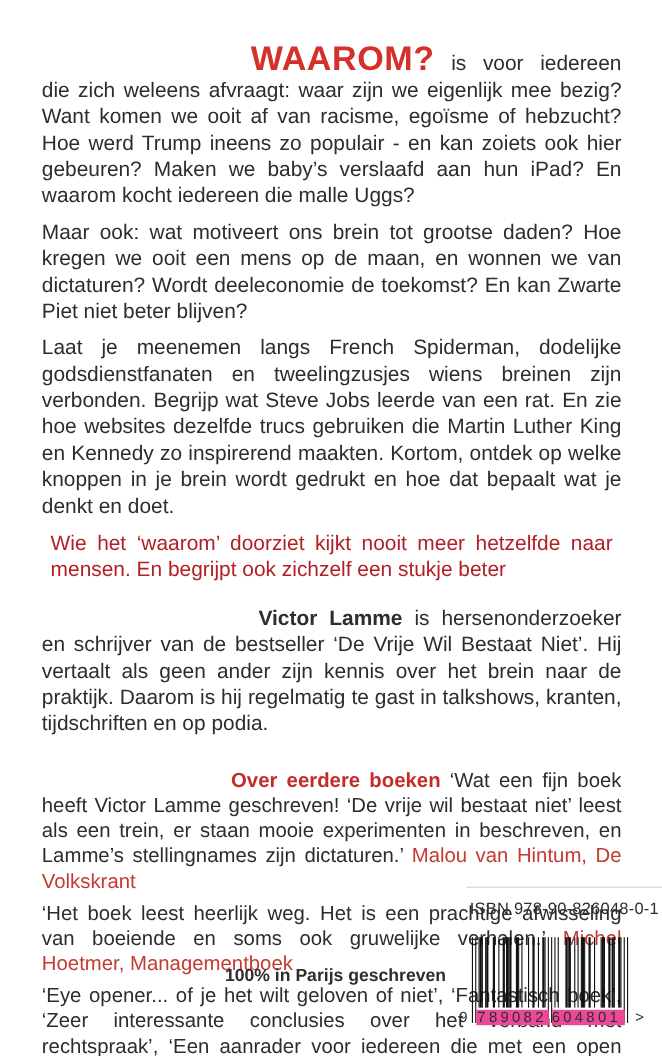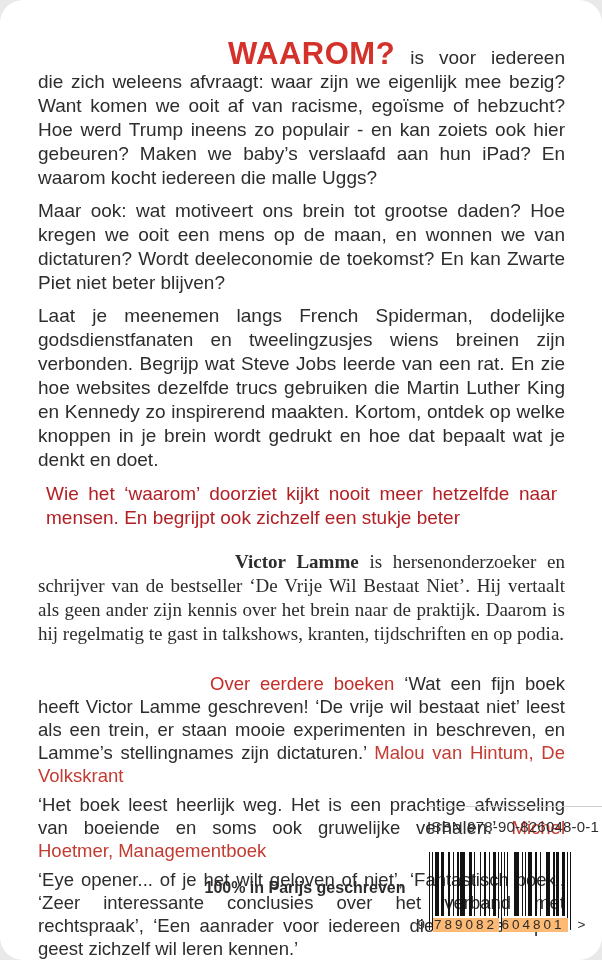--- a/index.html
+++ b/index.html
@@ -1,57 +1,56 @@
 <!DOCTYPE html>
 <html style="--ink: #2e2c2d; --red-bright: #d5312b; --red-dark: #b22025; --red-head: #c42d27; --red-src: #c33b31;"><head>
 <meta charset="utf-8">
 <style>
   html,body { margin:0; padding:0; background:#e9e9e9; }
   .page {
     position:relative; width:602px; height:960px; margin:0 auto;
     background:#ffffff; overflow:hidden;
     font-family:"Liberation Sans","DejaVu Sans",sans-serif;
     color:var(--ink,#2e2c2d);
-    border-radius:23px;
     -webkit-font-smoothing:antialiased;
   }
   .content { position:absolute; left:38px; right:37px; top:38px; }
   .content p { margin:0 0 9px 0; font-size:19px; line-height:24px; text-align:justify; }
   .p-intro { text-indent:190px; }
   .lead-word {
     font-size:31px; font-weight:bold; color:var(--red-bright,#d5312b);
     line-height:1; letter-spacing:0.5px;
   }
   .highlight {
     text-align:center; text-indent:0;
     font-weight:normal; color:var(--red-dark,#b22025);
     margin:10px 0 20px 0 !important; padding:0 8px;
   }
-  .p-author { text-indent:197px; margin-bottom:26px !important;font-family:Liberation Serif, serif; }
+  .p-author { text-indent:197px; margin-bottom:26px !important; }
   .author-name { font-weight:bold; }
   .reviews p { font-size:18.5px; line-height:23px; margin-bottom:6px; }
   .r-first { text-indent:172px; }
-  .reviews-heading { font-weight:normal; color:var(--red-head,#c42d27); }
+  .reviews-heading { font-weight:bold; color:var(--red-head,#c42d27); }
   .review-source { color:var(--red-src,#c33b31); }
 
   .isbn-rule { position:absolute; top:806px; right:0; width:178px; height:1px; background:#cfcfcf; }
 
   .footer-left {
     position:absolute; left:150px; width:310px; top:876px;
     text-align:center; font-size:16px; line-height:24px;
   }
   .written { font-weight:bold; }
 
   .barcode-wrap { position:absolute; top:818px; right:29px; width:146px; }
   .isbn-label { font-size:15px; text-align:center; margin-bottom:17px; white-space:nowrap; letter-spacing:0.2px; }
   .bars { position:relative; margin:0 auto; width:143px; height:78px; display:flex; align-items:flex-start; }
   .bar { flex:0 0 1.5px; height:64px; }
   .bar.black { background:#121212; }
   .bar.guard { height:78px; }
-  .bc-digit { position:absolute; bottom:-2px; font-size:13.5px; line-height:14px; background:#fdba74; }
+  .bc-digit { position:absolute; bottom:-2px; font-size:13.5px; line-height:14px; background:#ec4899; }
   .bc-first { left:-11px; background:transparent; }
   .bc-left  { left:4px;  width:66px; text-align:center; letter-spacing:3px; }
   .bc-right { left:73px; width:66px; letter-spacing:3px; }
   .bc-end   { right:-14px; background:transparent; }
 </style>
 </head>
 <body>
 
 <div class="page">
 

